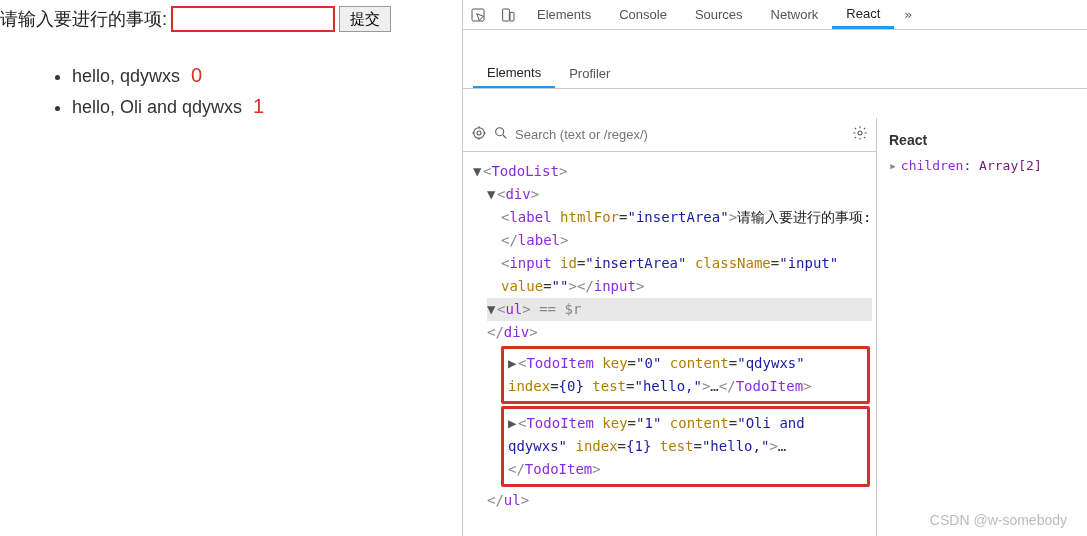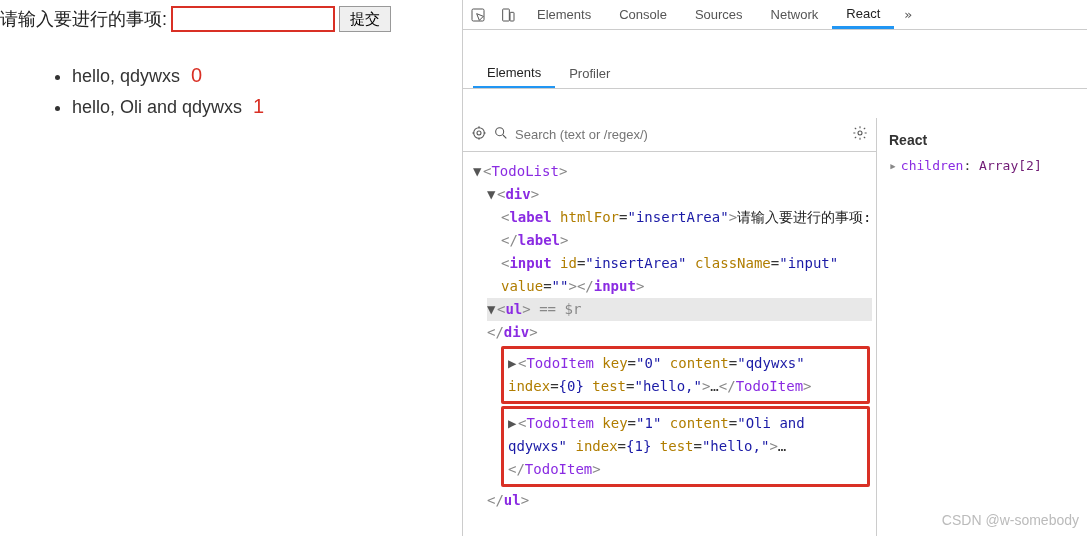--- a/index.html
+++ b/index.html
@@ -42,34 +42,34 @@
   .search-row { display:flex; align-items:center; height:34px; border-bottom:1px solid #ccc; padding:0 8px; gap:6px; }
   .search-row svg { width:16px; height:16px; stroke:#555; fill:none; stroke-width:1.6; }
   .search-input { flex:1; border:none; outline:none; font-size:13px; height: 24px; background:transparent; font-family:-apple-system,Arial,sans-serif; }
   .gear { margin-left:auto; }
   .tree { padding: 8px 4px 8px 10px; line-height: 23px; font-family: Menlo, Consolas, monospace; font-size: 14px; overflow:auto; flex:1; }
   .tree .lvl1 { margin-left: 14px; }
   .tree .lvl2 { margin-left: 28px; }
   .caret { color:#555; display:inline-block; width:10px; }
   .ang { color:#888; }
   .tag-comp { color:#8a2be2; }
-  .tag-el { color:#8a2be2;font-weight:bold; }
+  .tag-el { color:#8a2be2; }
   .attr-name { color:#b07d00; }
   .attr-str { color:#1a1aa6; }
   .attr-num { color:#1a1aa6; }
   .txt { color:#222; }
   .sel-line { background:#e8e8e8; }
   .dollar { color:#888; }
   .box-red { border: 3px solid #d93025; border-radius: 2px; padding: 3px 4px; margin: 2px 2px 2px 28px; }
   .props-title { font-family:-apple-system,Arial,sans-serif; font-weight:600; font-size:14px; color:#333; margin-bottom:10px; }
   .prop-line { font-size:13px; }
   .tri { color:#888; margin-right:4px; }
   .prop-key { color:#8a2be2; }
   .prop-val { color:#701a75; }
-  .watermark { position:absolute; right:8px; bottom:8px; color:#bbb; font-size:14px; font-family:-apple-system,Arial,sans-serif; }
+  .watermark { position:absolute; right:20px; bottom:8px; color:#bbb; font-size:14px; font-family:-apple-system,Arial,sans-serif; }
 </style>
 </head>
 <body>
 
 <div class="app-side">
   <div class="form-row">
     <span class="form-label">请输入要进行的事项:</span>
     <input class="text-input" value="" style="">
     <button class="submit-btn">提交</button>
   </div>

